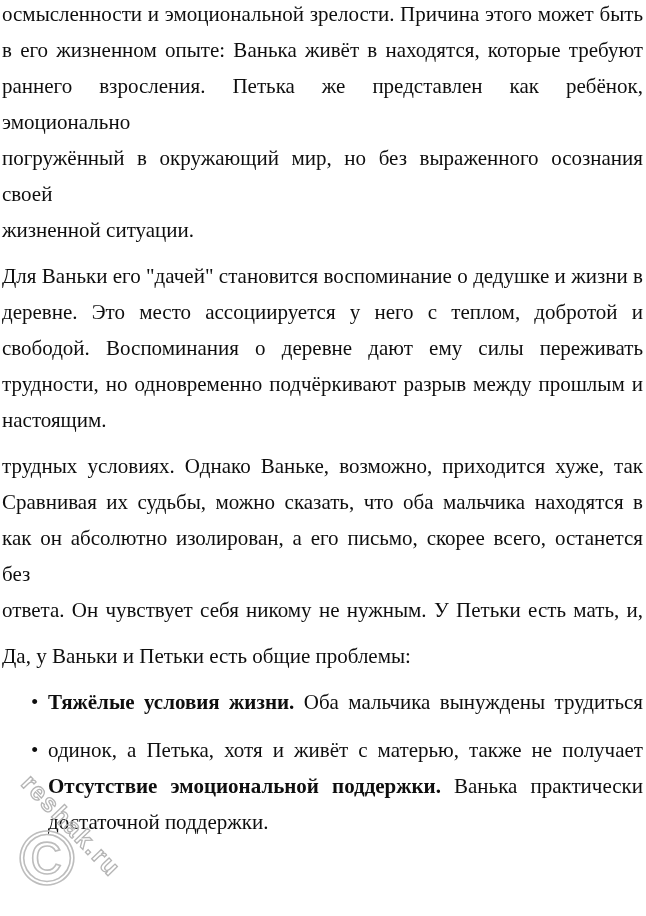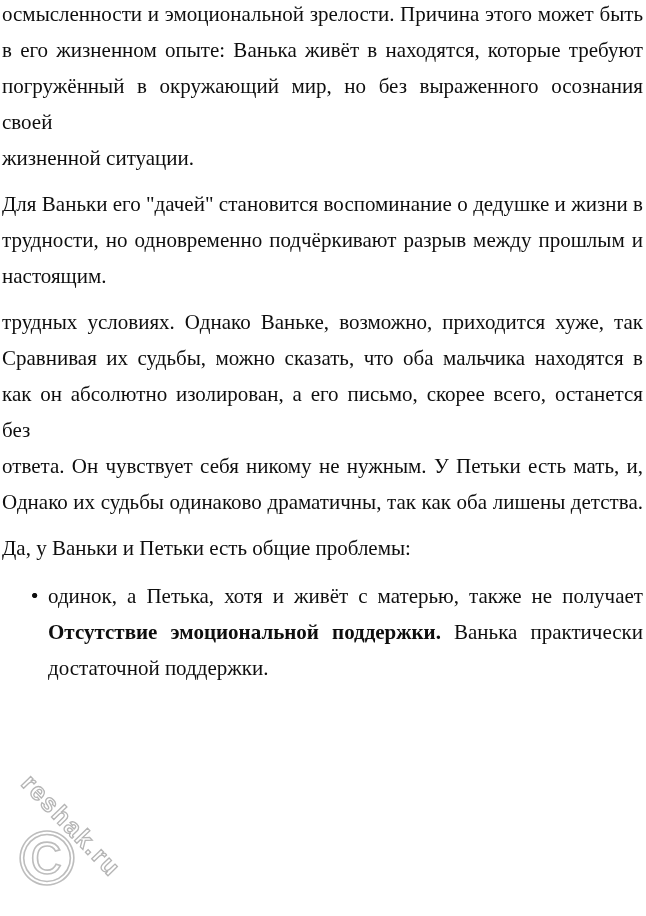--- a/index.html
+++ b/index.html
@@ -85,45 +85,48 @@
   <div class="watermark">
     <span class="wm-text">reshak.ru</span>
     <span class="wm-copy">©</span>
   </div>
 
   <div class="content">
 
     <p class="para">
       <span class="line">осмысленности и эмоциональной зрелости. Причина этого может быть</span>
       <span class="line">в его жизненном опыте: Ванька живёт в находятся, которые требуют</span>
+      <span class="line">раннего взросления. Петька же представлен как ребёнок, эмоционально</span>
       <span class="line">погружённый в окружающий мир, но без выраженного осознания своей</span>
       <span class="line last">жизненной ситуации.</span>
     </p>
 
     <p class="para">
       <span class="line">Для Ваньки его "дачей" становится воспоминание о дедушке и жизни в</span>
+      <span class="line">деревне. Это место ассоциируется у него с теплом, добротой и</span>
+      <span class="line">свободой. Воспоминания о деревне дают ему силы переживать</span>
       <span class="line">трудности, но одновременно подчёркивают разрыв между прошлым и</span>
       <span class="line last">настоящим.</span>
     </p>
 
     <p class="para">
       <span class="line">трудных условиях. Однако Ваньке, возможно, приходится хуже, так</span>
       <span class="line">Сравнивая их судьбы, можно сказать, что оба мальчика находятся в</span>
       <span class="line">как он абсолютно изолирован, а его письмо, скорее всего, останется без</span>
       <span class="line">ответа. Он чувствует себя никому не нужным. У Петьки есть мать, и,</span>
-      <span class="line">Однако их судьбы одинаково драматичны, так как оба лишены детства.</span>
     </p>
 
     <p class="para">
       <span class="line last">Да, у Ваньки и Петьки есть общие проблемы:</span>
     </p>
 
     <ul class="problems">
 
       <li>
+        <span class="line"><b class="bullet-title">Тяжёлые условия жизни.</b> <span>Оба мальчика вынуждены трудиться</span></span>
       </li>
 
       <li>
         <span class="line">одинок, а Петька, хотя и живёт с матерью, также не получает</span>
         <span class="line"><b class="bullet-title">Отсутствие эмоциональной поддержки.</b> <span>Ванька практически</span></span>
         <span class="line last">достаточной поддержки.</span>
       </li>
 
     </ul>
 

